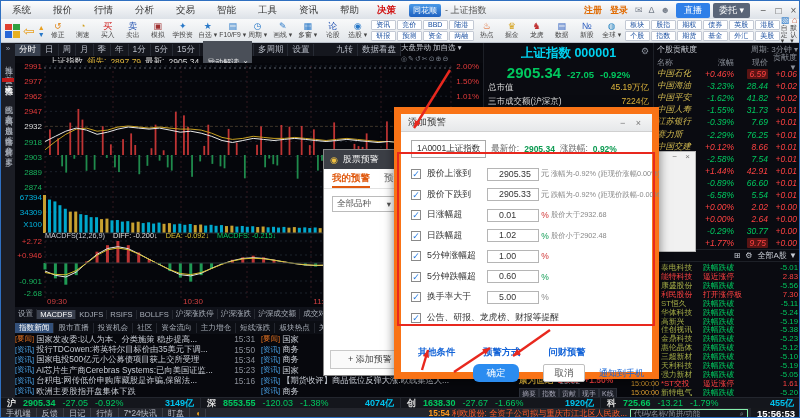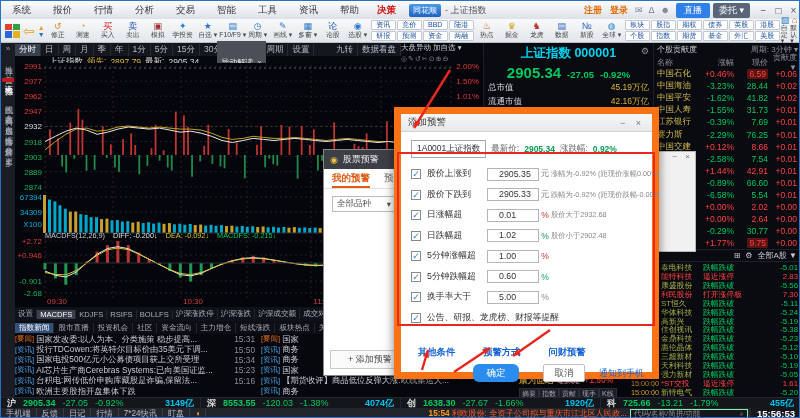--- a/index.html
+++ b/index.html
@@ -31,35 +31,35 @@
   .p-tab{padding:0 4px;border-right:1px solid #272b34;white-space:nowrap;}
   .p-tab.act{background:#39414f;color:#fff;}
   #periodbar .right{margin-left:auto;display:flex;}
   
   #sidebar{left:0;top:42px;width:14px;height:354px;background:#1b1d25;display:flex;flex-direction:column;align-items:center;gap:7px;padding-top:1px;}
   .side-x{color:#9aa0aa;font-size:8px;}
   .side-item{writing-mode:vertical-rl;text-orientation:upright;font-size:8px;color:#a8aeb8;letter-spacing:1px;line-height:12px;}
   .side-item.act{background:#c01818;color:#fff;}
   
   #chartlegend{left:14px;top:55px;width:386px;height:12px;display:flex;align-items:center;font-size:8.5px;gap:4px;padding-left:34px;background:#07080d;}
-  .tag-btn{background:#4a4f58;color:#e8e8e8;font-size:8px;padding:16px 4px;margin-left:14px;display:flex;gap:4px;align-items:center;}
+  .tag-btn{background:#4a4f58;color:#e8e8e8;font-size:8px;padding:16px 4px;display:flex;gap:4px;align-items:center;}
   #bigmove{left:400px;top:42px;width:82px;height:24px;font-size:7.5px;color:#c8ccd4;line-height:1.4;}
   #bigmove .icons{color:#7a828e;font-size:7px;letter-spacing:1px;}
   
   #infopanel{left:482px;top:42px;width:170px;height:268px;background:#0a0b11;border-left:1px solid #1d2027;}
   .q-title{color:#00d2f0;font-size:12.5px;font-weight:bold;text-align:center;margin-top:2px;}
   .q-gear{position:absolute;right:4px;top:3px;color:#8a919c;font-size:9px;}
   .q-price-row{display:flex;align-items:baseline;justify-content:center;gap:6px;margin-top:2px;}
   .q-price{font-size:15px;font-weight:bold;}
   .q-chg{font-size:9.5px;font-weight:bold;}
   .q-stat{display:flex;justify-content:space-between;font-size:8.5px;padding:1px 4px;}
   #contribpanel{left:652px;top:42px;width:148px;height:354px;background:#0a0b11;border-left:1px solid #1d2027;}
   .c-head{display:flex;justify-content:space-between;align-items:center;height:13px;font-size:8px;color:#c8ccd4;padding:0 3px;}
   .c-cols{display:flex;height:12px;font-size:8px;color:#8a8f98;align-items:center;}
-  .c-row{display:flex;height:12.1px;align-items:center;font-size:8.5px;}
+  .c-row{display:flex;height:12.1px;align-items:center;font-size:8.5px;font-style:italic;}
   .c-n{width:44px;padding-left:3px;color:#d2ba50;overflow:hidden;white-space:nowrap;}
   .c-c{width:36px;text-align:right;}
   .c-p{width:34px;text-align:right;}
   .c-v{flex:1;text-align:right;padding-right:4px;}
   .chip{background:#5a1414;border-radius:1px;padding:0 2px;}
   .c-foot{display:flex;justify-content:flex-end;align-items:center;height:13px;font-size:8px;color:#c8ccd4;gap:5px;padding-right:4px;border-top:1px solid #1d2027;border-bottom:1px solid #1d2027;}
   #movelist{left:610px;top:262px;width:190px;height:134px;display:flex;flex-direction:column;}
   .m-row{display:flex;height:8.93px;align-items:center;font-size:7.8px;white-space:nowrap;}
   .m-t{width:48px;text-align:right;color:#e0a030;font-size:7.2px;}
   .m-n{width:44px;padding-left:2px;overflow:hidden;}
@@ -702,24 +702,20 @@
       <span class="q-price grn">2905.34</span>
       <span class="q-chg grn">-27.05</span>
       <span class="q-chg grn">-0.92%</span>
     </div>
     <div id="q-stats">
         <div class="q-stat">
           <span class="wht">总市值</span>
           <span class="yel">45.19万亿</span>
         </div>
         <div class="q-stat">
-          <span class="wht">流通市值</span>
-          <span class="yel">42.16万亿</span>
-        </div>
-        <div class="q-stat">
           <span class="wht">三市成交额(沪深京)</span>
           <span class="yel">7224亿</span>
         </div>
       </div>
   </div>
 
   <div id="contribpanel" class="abs">
     <div class="c-head">
       <span>个股贡献度</span>
       <span class="gry"><span>周期: 3分钟</span> ▾</span>

